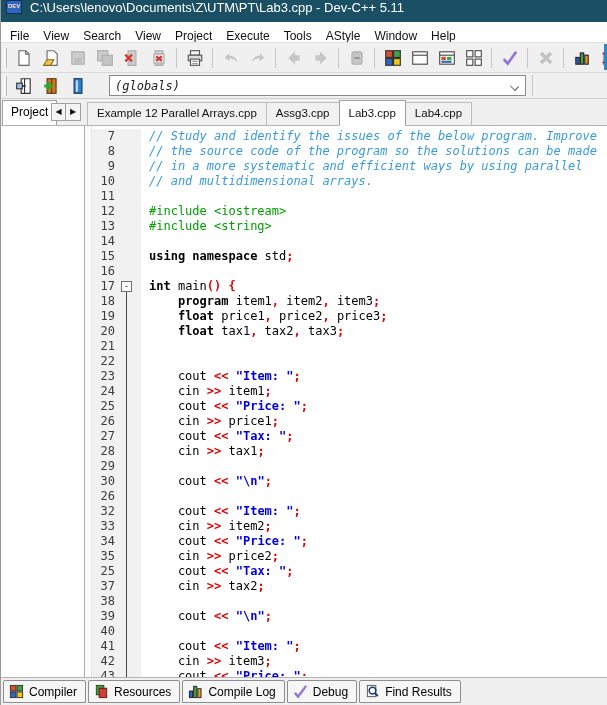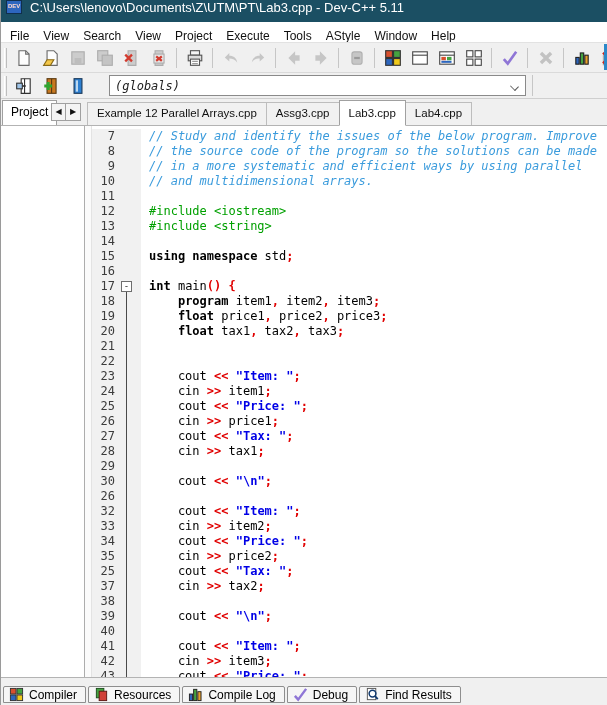--- a/index.html
+++ b/index.html
@@ -65,21 +65,21 @@
   .code{flex:1;white-space:pre;font:12px/15px "DejaVu Sans Mono",monospace;color:#000;padding-left:8px;}
   .sc-c{color:#3a9bdc;font-style:italic;}
   .sc-p{color:#00a000;}
   .sc-k{font-weight:bold;color:#000;}
   .sc-s{color:#0000e6;font-weight:bold;}
   .sc-o{color:#e00000;font-weight:bold;}
   .sc-t{color:#000;}
   
   .bottombar{position:absolute;left:0;top:677px;width:100%;height:28px;background:#f0f0f0;
     border-top:1px solid #b3b3b3;display:flex;align-items:flex-end;padding:0 0 2px 2px;}
-  .b-tab{height:17px;display:flex;align-items:center;background:#f6f6f6;border:1px solid #8e8e8e;
+  .b-tab{height:23px;display:flex;align-items:center;background:#f6f6f6;border:1px solid #8e8e8e;
     border-radius:2px 2px 0 0;margin-right:2px;padding:0 8px 0 5px;font-size:12px;color:#000;white-space:nowrap;}
   .b-tab .bicon{margin-right:5px;display:flex;}
   svg{display:block;}
 </style>
 </head>
 <body>
 
 <div id="win">
 
   <div class="titlebar">

